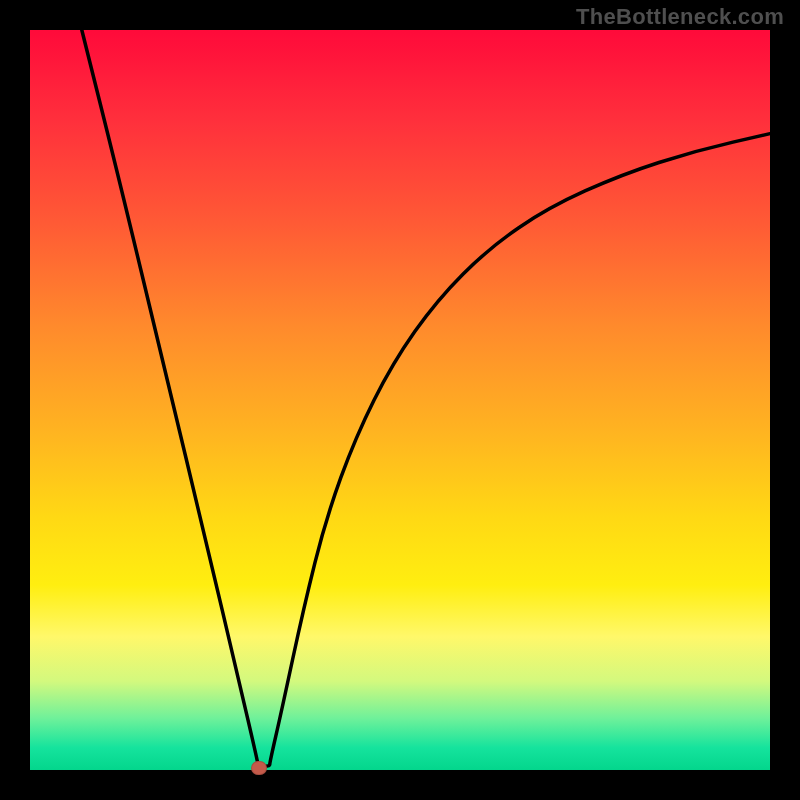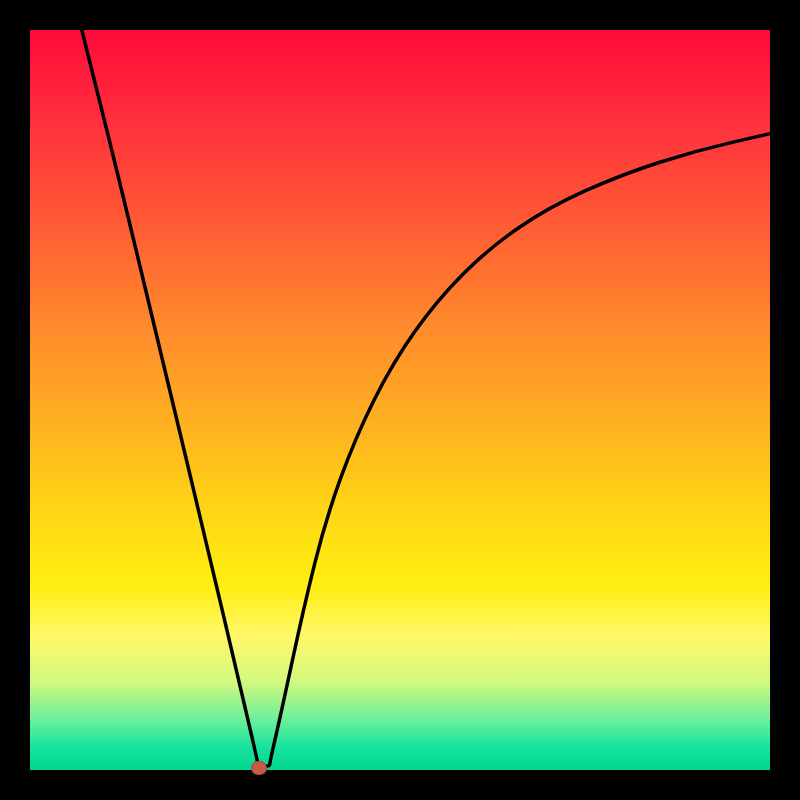--- a/index.html
+++ b/index.html
@@ -65,20 +65,21 @@
     background: #c45a4a;
     border-radius: 50% / 55%;
     box-shadow: 0 0 0 1px rgba(0,0,0,0.15) inset;
   }
 </style>
 </head>
 <body>
 
 <div class="frame">
 
+  <div class="watermark">TheBottleneck.com</div>
 
   <div class="plot-area">
 
     <svg class="curve" viewBox="0 0 740 740" preserveAspectRatio="none">
       <path id="curve-path" fill="none" stroke="#000" stroke-width="3.5" stroke-linecap="round" stroke-linejoin="round" d="M 51.80 0.00 Q 51.80 0.00 70.30 74.00 Q 88.80 148.00 111.00 240.50 Q 133.20 333.00 155.40 425.50 Q 177.60 518.00 192.40 580.90 Q 207.20 643.80 217.56 688.20 Q 227.92 732.60 227.92 734.45 Q 227.92 736.30 233.84 736.30 Q 239.76 736.30 239.76 734.45 Q 239.76 732.60 245.68 706.70 Q 251.60 680.80 262.70 629.00 Q 273.80 577.20 284.90 532.80 Q 296.00 488.40 310.80 447.70 Q 325.60 407.00 344.10 370.00 Q 362.60 333.00 384.80 301.55 Q 407.00 270.10 432.90 244.20 Q 458.80 218.30 488.40 197.95 Q 518.00 177.60 555.00 160.95 Q 592.00 144.30 629.00 132.46 Q 666.00 120.62 703.00 112.11 L 740.00 103.60"></path>
     </svg>
 
     <div class="marker" id="marker" style="left: 221.4px; top: 731px;"></div>
 
   </div>

